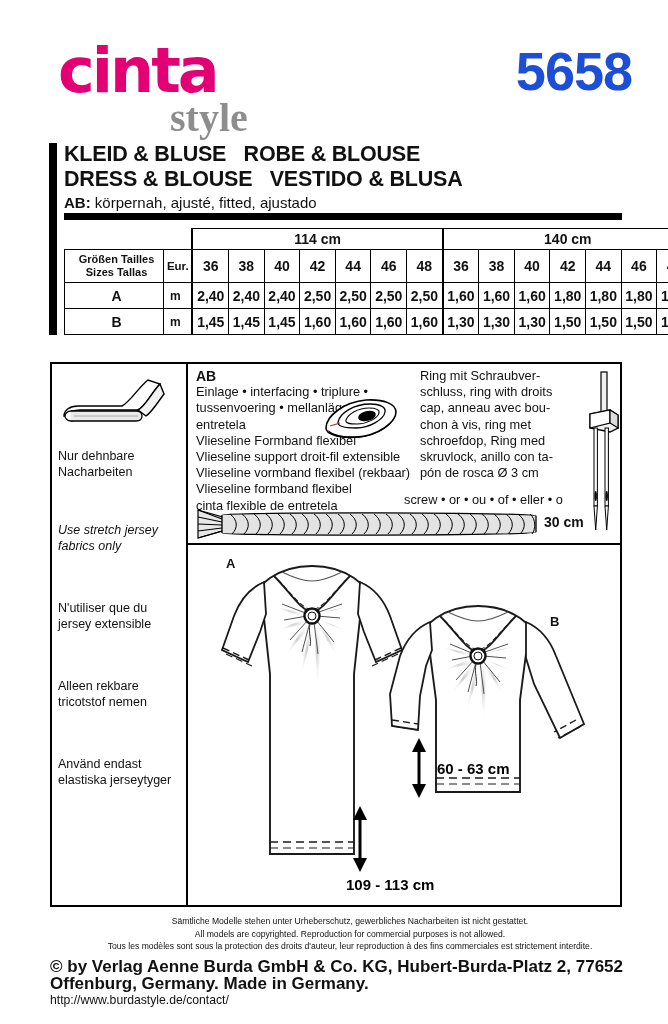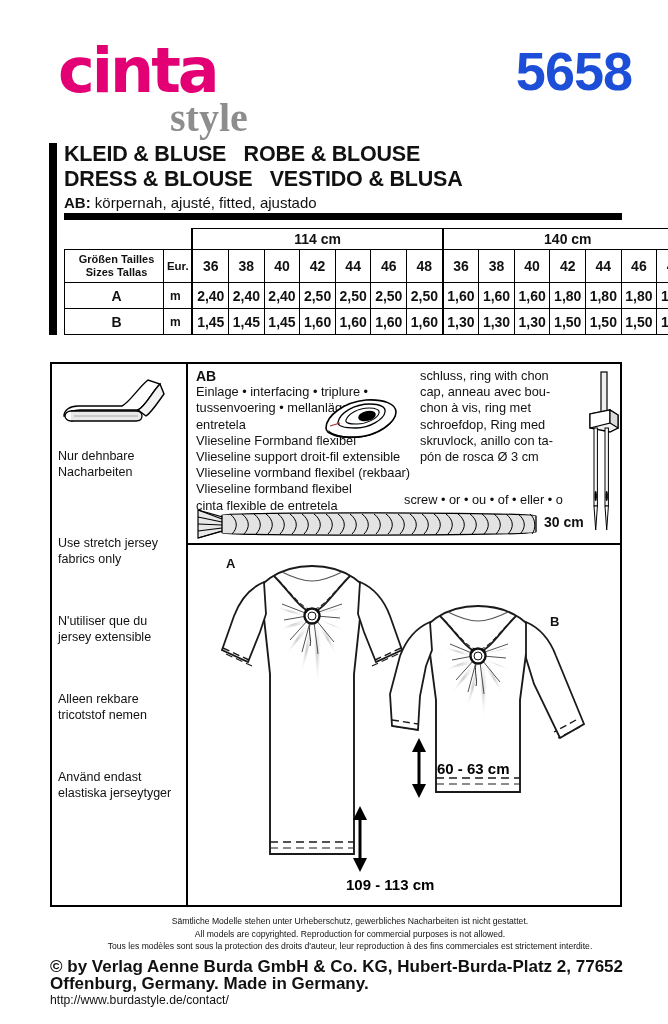--- a/index.html
+++ b/index.html
@@ -195,21 +195,21 @@
       <path d="M8 44 C8 40 14 38 20 38 L78 38 C86 34 92 20 100 12 L88 8 C78 16 70 30 62 34 L18 34 C10 34 4 38 4 44 Z" fill="#ffffff" stroke="#000" stroke-width="1.4"></path>
       <path d="M78 38 C86 34 92 20 100 12 L104 22 C98 30 92 40 86 44 Z" fill="#f2f2f2" stroke="#000" stroke-width="1.4"></path>
       <ellipse cx="11" cy="44" rx="6" ry="5" fill="#ffffff" stroke="#000" stroke-width="1.3"></ellipse>
       <path d="M11 39 L76 39 C80 39 82 41 82 44 C82 47 80 49 76 49 L11 49" fill="#e9e9e9" stroke="#000" stroke-width="1.3"></path>
       <path d="M14 44 L78 44" stroke="#999" stroke-width="0.8"></path>
     </svg>
     <div class="fab-block">
       <div class="fab-txt">Nur dehnbare</div>
       <div class="fab-txt">Nacharbeiten</div>
     </div>
-    <div class="fab-block" style="margin-top:55px;">
+    <div class="fab-block" style="margin-top:42px;font-style:italic;">
       <div class="fab-txt">Use stretch jersey</div>
       <div class="fab-txt">fabrics only</div>
     </div>
     <div class="fab-block" style="margin-top:46px;">
       <div class="fab-txt">N'utiliser que du</div>
       <div class="fab-txt">jersey extensible</div>
     </div>
     <div class="fab-block" style="margin-top:46px;">
       <div class="fab-txt">Alleen rekbare</div>
       <div class="fab-txt">tricotstof nemen</div>
@@ -236,21 +236,22 @@
     <svg class="iron-icon" viewBox="0 0 78 48">
       <path d="M4 34 C4 22 22 8 44 6 C62 5 74 10 74 18 C74 28 56 42 34 43 C16 44 4 40 4 34 Z" fill="#ffffff" stroke="#000" stroke-width="1.6"></path>
       <path d="M6 36 C14 43 34 45 50 40 C62 36 72 27 74 19 C73 30 56 43 34 44 C18 45 8 41 6 36 Z" fill="#000"></path>
       <path d="M16 28 C18 19 32 10 48 10 C58 10 64 13 63 18 C62 25 48 34 34 34 C22 34 15 32 16 28 Z" fill="none" stroke="#000" stroke-width="1.3"></path>
       <path d="M24 26 C26 20 36 14 47 14 C54 14 58 16 57 19 C56 24 45 30 35 30 C27 30 23 29 24 26 Z" fill="none" stroke="#000" stroke-width="1.1"></path>
       <ellipse cx="45" cy="22" rx="9" ry="5" transform="rotate(-14 45 22)" fill="#000"></ellipse>
       <path d="M8 32 L18 29" stroke="#a03030" stroke-width="1.2"></path>
     </svg>
 
     <div class="not-right">
-      <div>schluss, ring with chon</div>
+      <div>Ring mit Schraubver-</div>
+      <div>schluss, ring with droits</div>
       <div>cap, anneau avec bou-</div>
       <div>chon à vis, ring met</div>
       <div>schroefdop, Ring med</div>
       <div>skruvlock, anillo con ta-</div>
       <div>pón de rosca  Ø 3 cm</div>
     </div>
 
     <div class="oder-line">screw • or • ou • of • eller • o</div>
 
     <svg class="cord-icon" viewBox="0 0 352 34">

